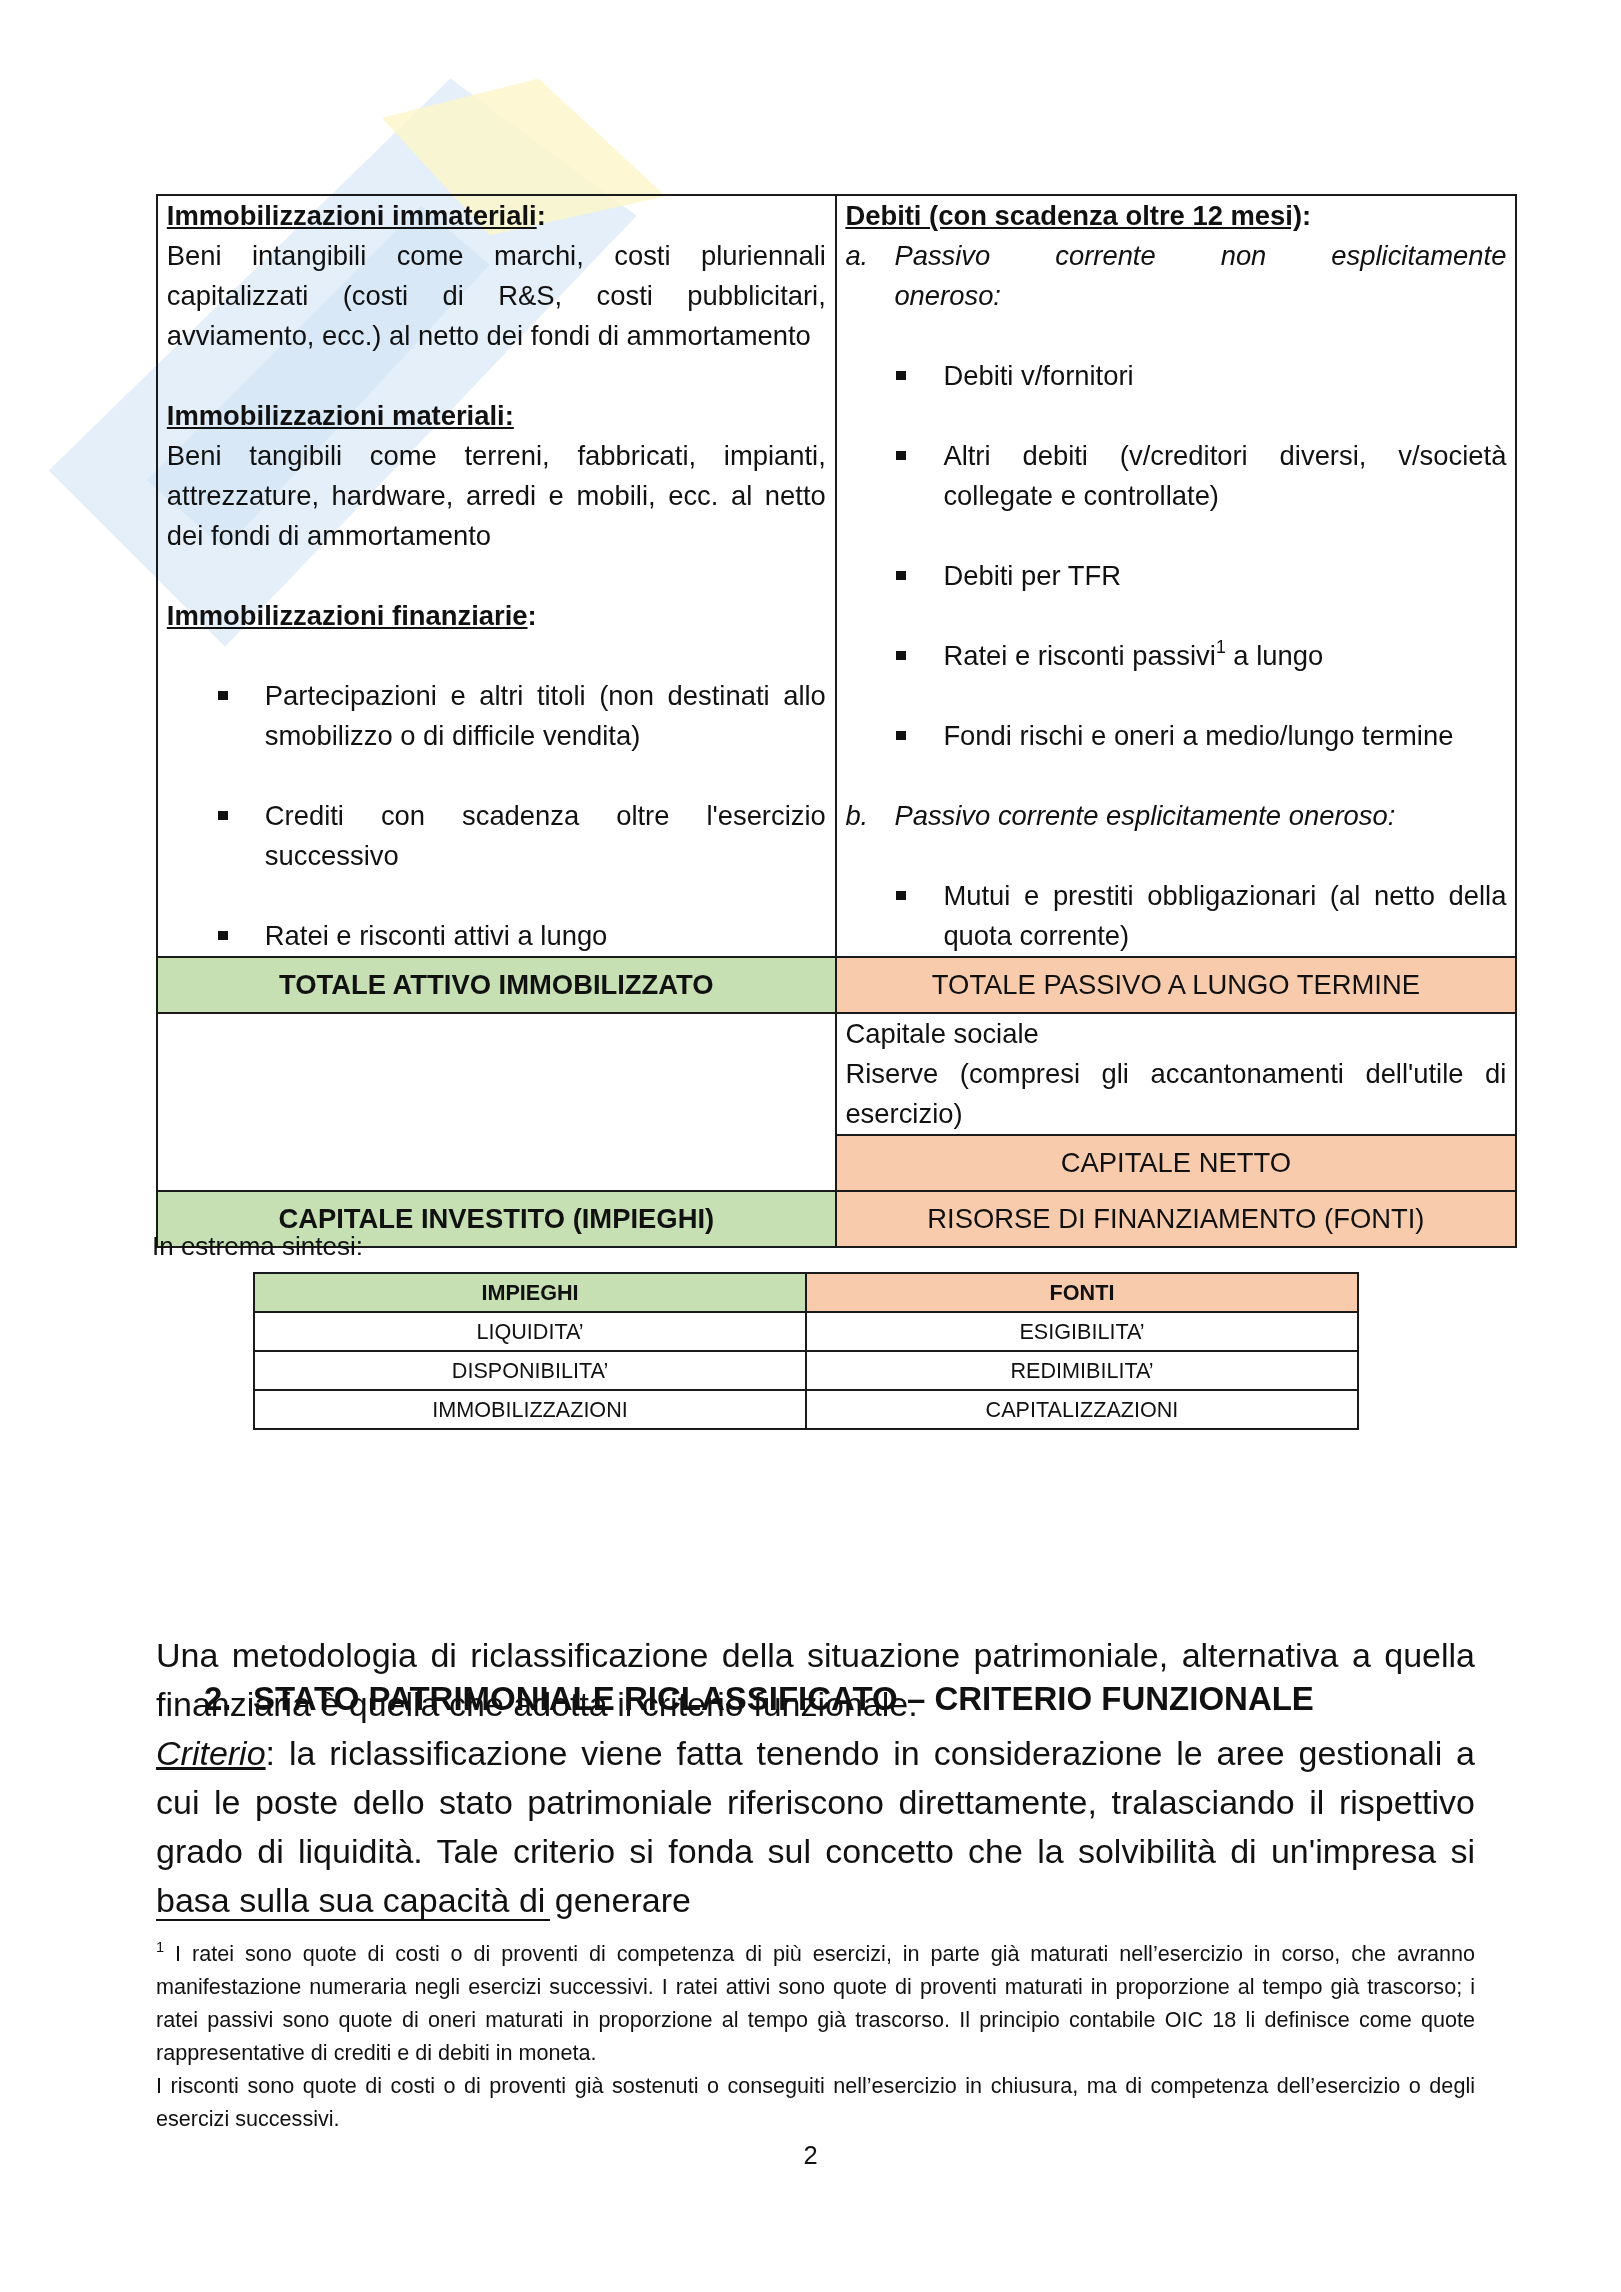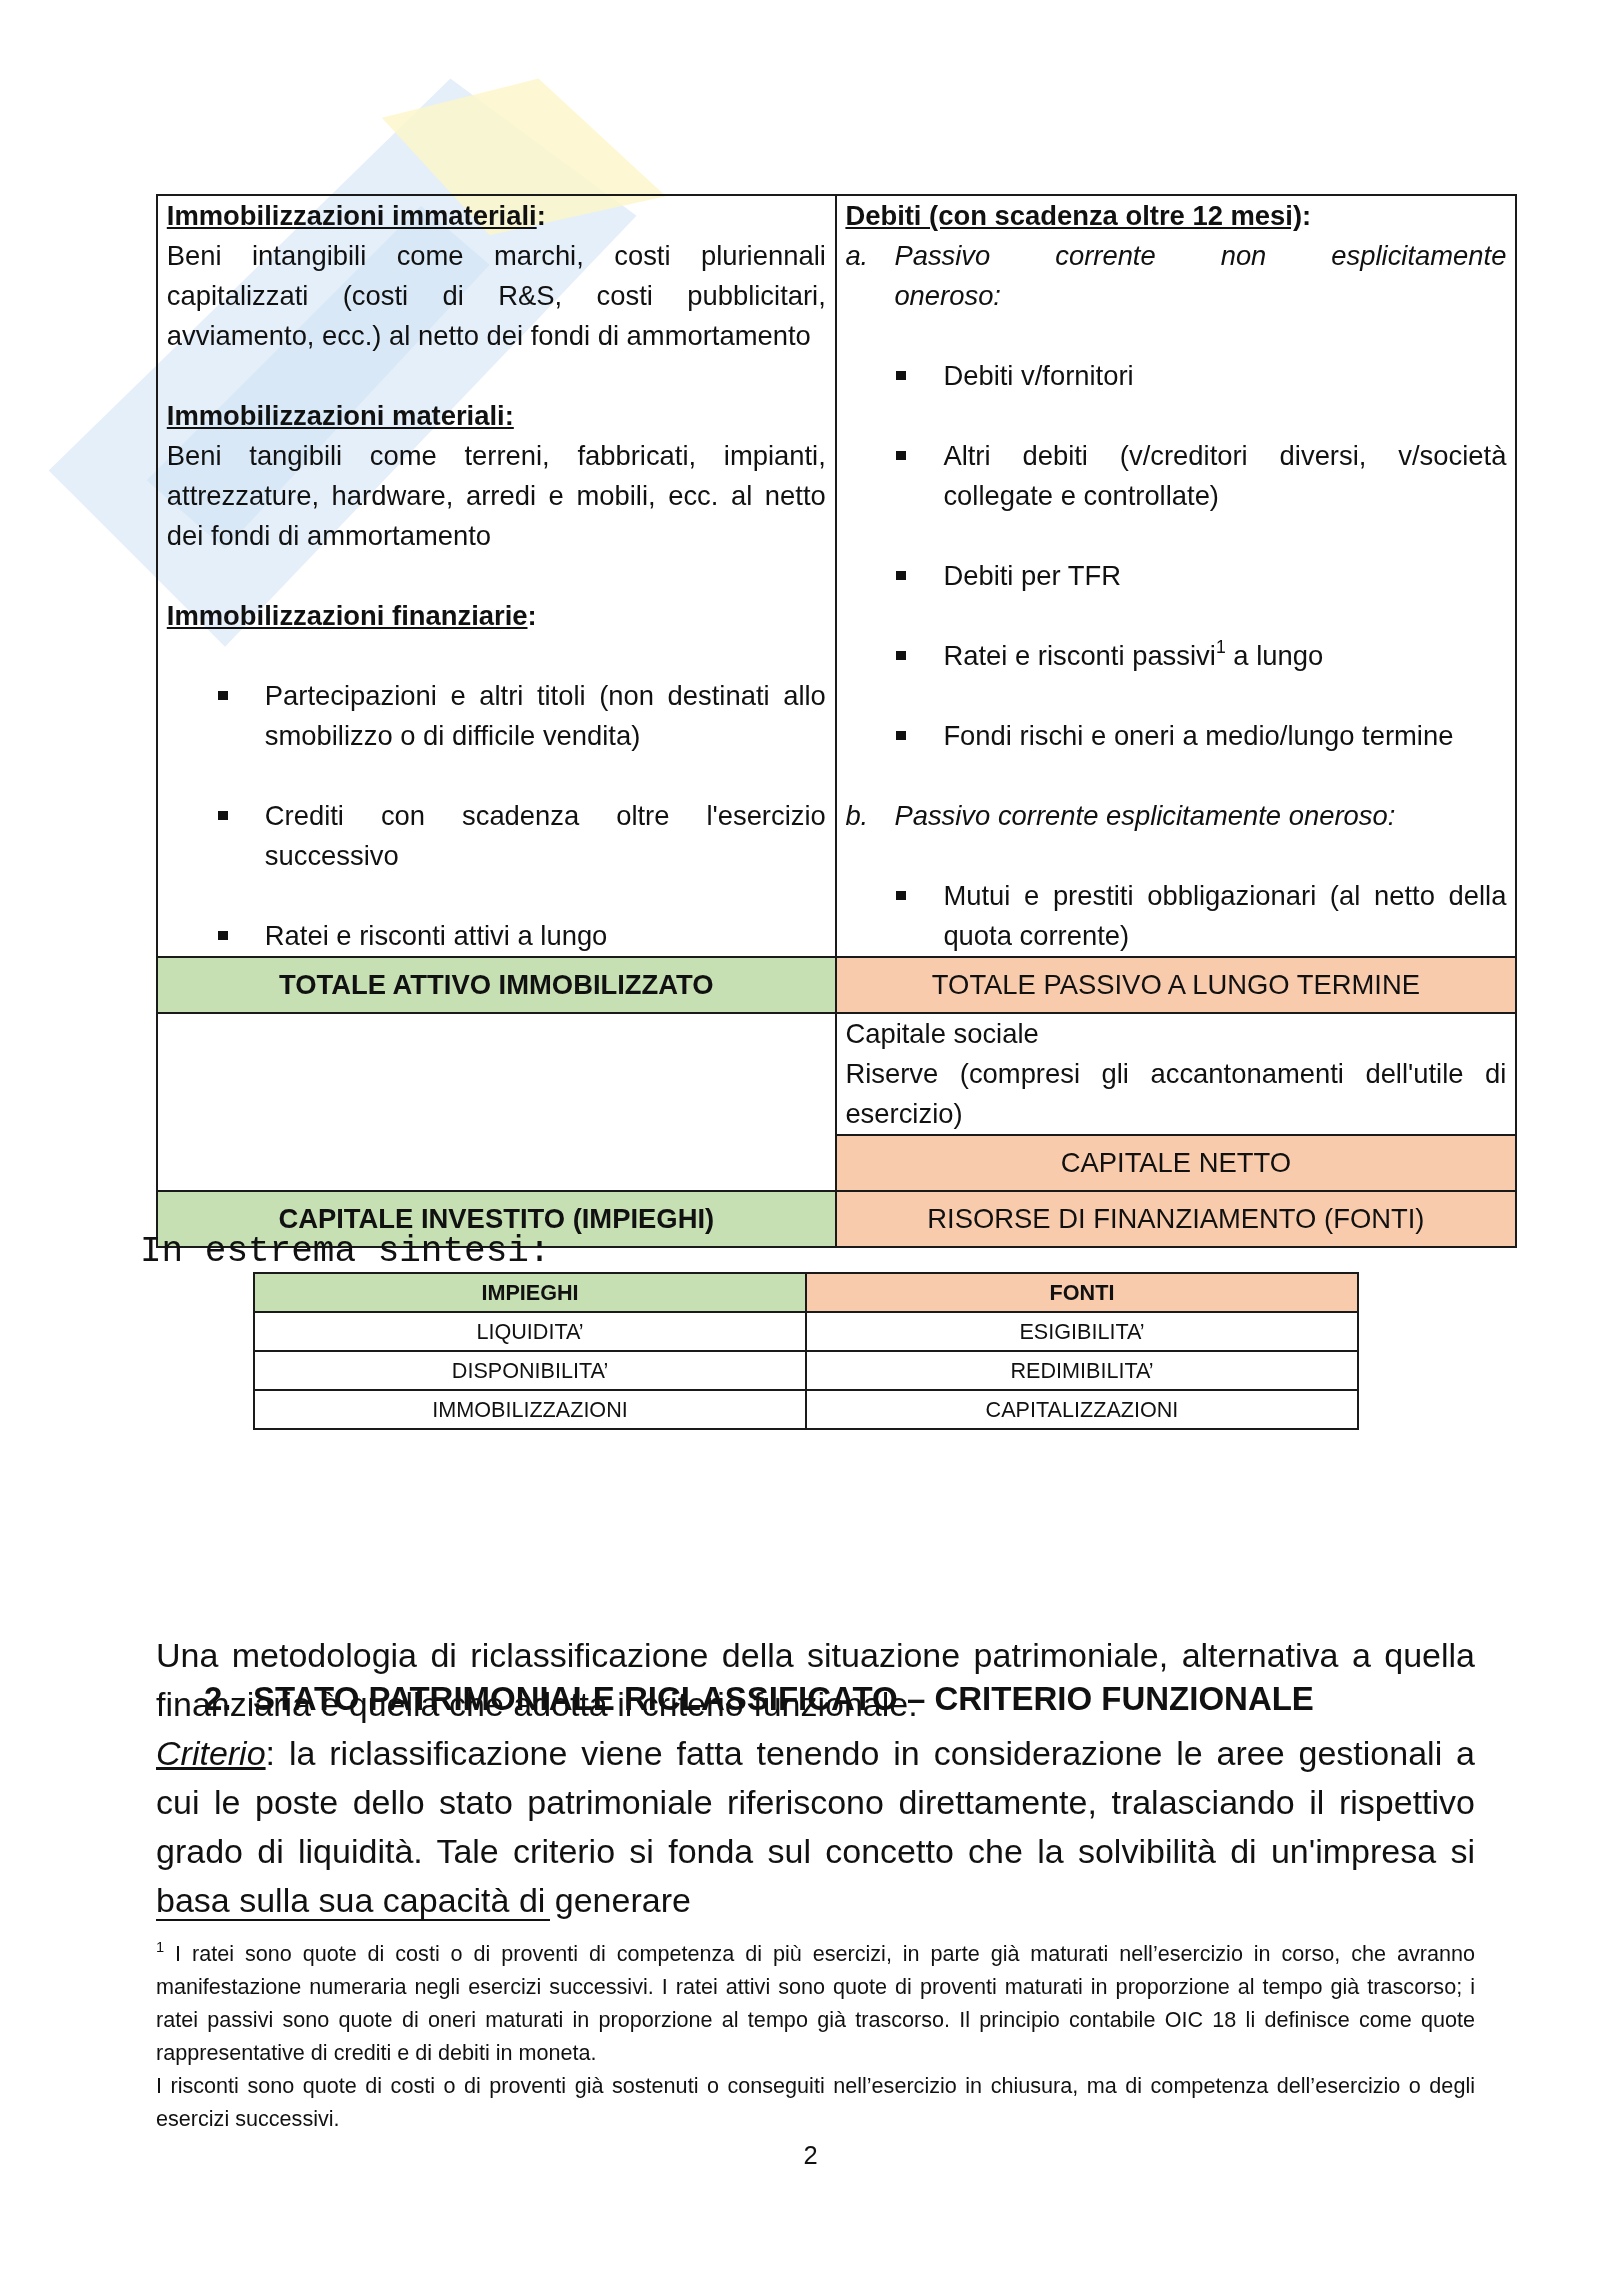--- a/index.html
+++ b/index.html
@@ -31,21 +31,21 @@
   }
   .alpha { padding-left: 49px; position: relative; font-style: italic; text-align: justify; }
   .alpha .lbl { position: absolute; left: 0; top: 0; }
   .alpha-a { text-align-last: justify; }
   .alpha-sub { font-style: italic; padding-left: 49px; }
   .tot-green { background: #c6e0b4; font-weight: bold; text-align: center; vertical-align: middle !important; height: 54px; }
   .tot-orange { background: #f8cbad; font-weight: normal; text-align: center; vertical-align: middle !important; height: 54px; }
   .thin-top { border-top-width: 2px !important; margin-left: 8px; }
   sup { font-size: 17.6px; line-height: 0; vertical-align: 11.8px; }
 
-  .intro { position: absolute; left: 140px; top: 1231px; font-size: 36px; font-family: Liberation Mono, monospace; }
+  .intro { position: absolute; left: 152px; top: 1231px; font-size: 26px; }
 
   .sum-table {
     position: absolute; left: 253px; top: 1272px; width: 1106px;
     border-collapse: collapse; table-layout: fixed; font-size: 21.6px;
   }
   .sum-table td, .sum-table th { border: 2px solid #1a1a1a; text-align: center; height: 37px; padding: 0; font-weight: normal; }
   .sum-table th.g { background: #c6e0b4; font-weight: bold; }
   .sum-table th.o { background: #f8cbad; font-weight: bold; }
 
   .heading { position: absolute; left: 204px; top: 1680px; font-size: 33px; font-weight: bold; }

